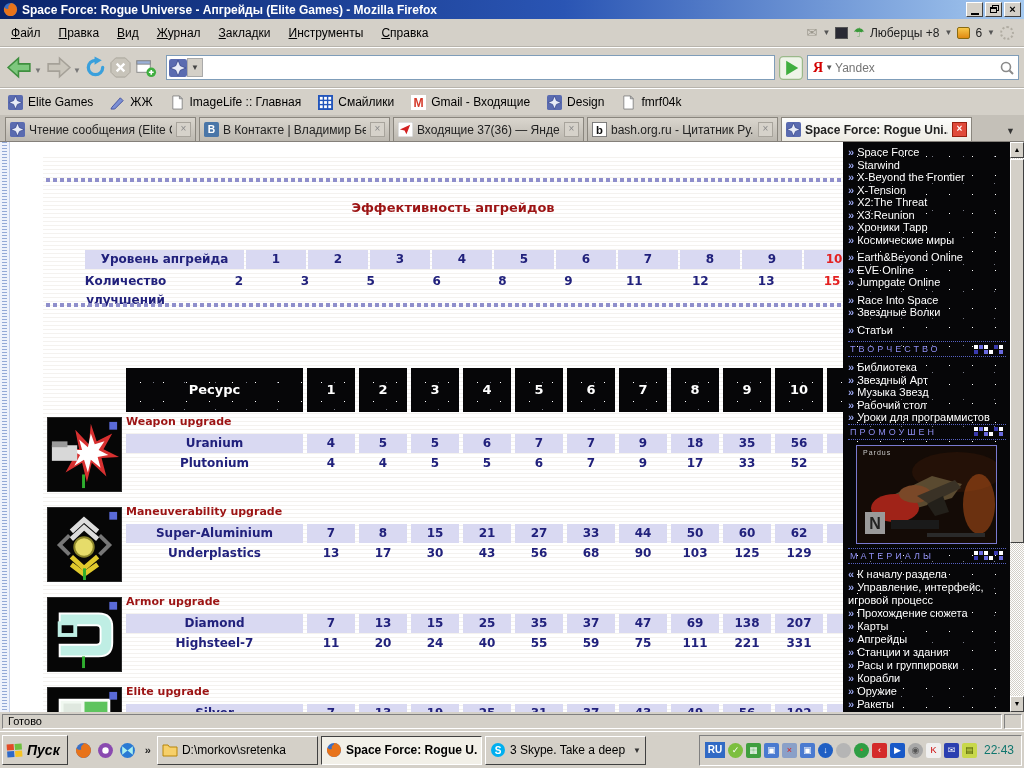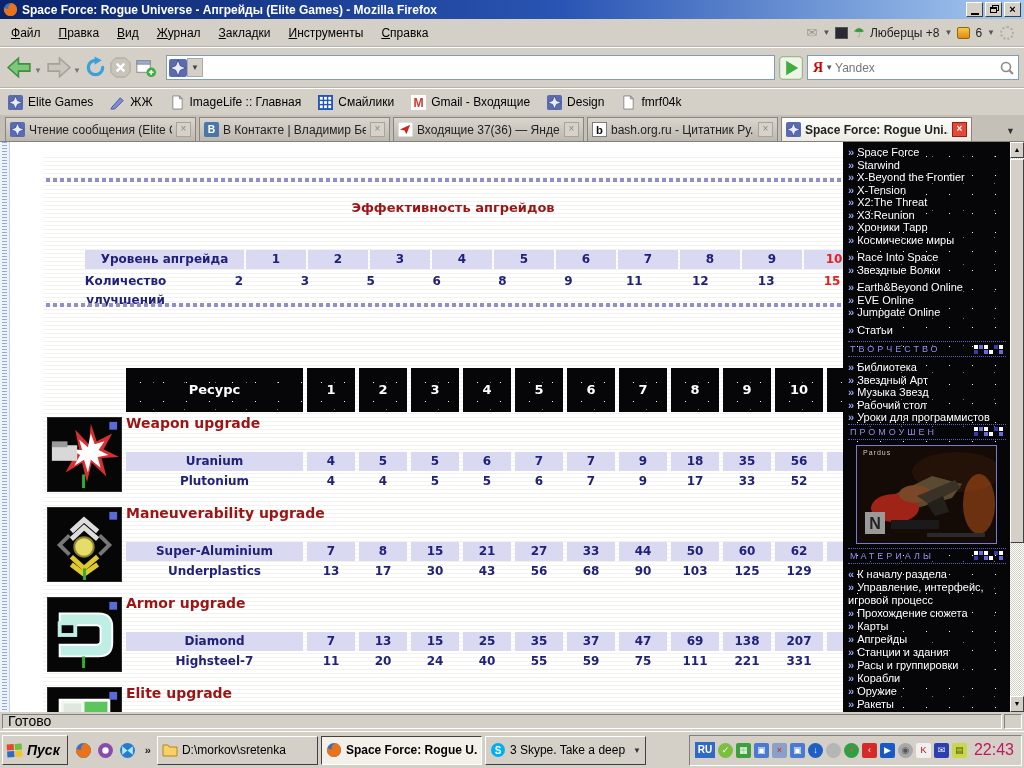--- a/index.html
+++ b/index.html
@@ -88,21 +88,21 @@
   #res-header{position:absolute;left:83px;top:214px;}
   .res-cell{height:19px;line-height:19px;text-align:center;color:#21217c;font-weight:bold;font-size:12px;font-family:"DejaVu Sans",sans-serif;}
   .res-cell.head{height:44px;line-height:44px;color:#fff;font-size:13px;}
   .res-cell.shaded{background:#d9d9f2;}
 
   .section{position:absolute;left:0;width:832px;}
   .sec0{top:261px;} .sec1{top:351px;} .sec2{top:441px;} .sec3{top:531px;}
   .sec-icon{position:absolute;left:4px;top:2px;width:75px;height:75px;border:1px solid #2a2a2a;}
   .sec-icon svg{width:100%;height:100%;}
   .sec-body{margin-left:83px;}
-  .sec-title{color:#9c1414;font-weight:bold;font-size:14px;height:37px;font-family:"DejaVu Sans",sans-serif;}
+  .sec-title{color:#9c1414;font-weight:bold;font-size:11px;height:19px;font-family:"DejaVu Sans",sans-serif;}
   .res-row{margin-bottom:1px;}
 
   
   .sidebar{position:absolute;left:843px;top:0;width:167px;height:570px;color:#fff;font-size:11px;padding:4px 2px 0 5px;overflow:hidden;}
   .sb-link{line-height:12.5px;white-space:nowrap;overflow:hidden;}
   .sb-bullet{color:#9aa6ee;margin-right:3px;font-weight:bold;}
   .sb-group{margin-bottom:5px;}
   .sb-header{margin:0 2px 4px 0;border-top:1px dotted #5560c0;border-bottom:1px dotted #5560c0;padding:2px 0 2px 2px;color:#8f8ff2;font-size:9px;letter-spacing:3px;display:flex;align-items:center;}
   .hdr-blocks{margin-left:auto;margin-right:2px;}
   .promo{width:141px;height:99px;margin:5px 0 4px 8px;border:1px solid #7a7ad0;position:relative;}
@@ -113,21 +113,21 @@
   
   .scrollbar{position:absolute;left:1010px;top:0;width:14px;height:570px;background:#d4d0c8;
     background-image:linear-gradient(45deg,#fff 25%,transparent 25%,transparent 75%,#fff 75%),linear-gradient(45deg,#fff 25%,transparent 25%,transparent 75%,#fff 75%);
     background-size:2px 2px;background-position:0 0,1px 1px;}
   .sb-btn{position:absolute;left:0;width:14px;height:16px;background:#d4d0c8;border:1px solid;border-color:#fff #404040 #404040 #fff;font-size:7px;text-align:center;line-height:14px;color:#000;}
   #sb-up{top:0;} #sb-down{bottom:0;}
   .sb-thumb{position:absolute;left:0;top:17px;width:14px;height:384px;background:#d4d0c8;border:1px solid;border-color:#fff #404040 #404040 #fff;}
 
   
   .statusbar{position:absolute;top:712px;left:0;width:100%;height:19px;background:#d4d0c8;display:flex;gap:2px;padding:2px 2px;}
-  .status-panel{border:1px solid;border-color:#808080 #fff #fff #808080;font-size:14px;padding:0 5px;line-height:12px;color:#000;}
+  .status-panel{border:1px solid;border-color:#808080 #fff #fff #808080;font-size:11px;padding:0 5px;line-height:12px;color:#000;}
   #status-main{flex:1;} #status-right{width:18px;}
 
   
   .taskbar{position:absolute;top:731px;left:0;width:100%;height:37px;background:#d4d0c8;border-top:1px solid #fff;display:flex;align-items:center;padding:0 2px;gap:4px;}
   .start-btn{height:30px;display:flex;align-items:center;gap:4px;padding:0 7px 0 3px;background:#d4d0c8;border:1px solid;border-color:#fff #404040 #404040 #fff;font-weight:bold;font-style:italic;font-size:14px;flex:none;}
   .win-flag{width:17px;height:15px;}
   .quicklaunch{display:flex;align-items:center;gap:5px;padding:0 3px;flex:none;}
   .ql-icon{width:17px;height:17px;}
   .ql-icon svg{width:100%;height:100%;}
   .ql-chevron{font-size:11px;color:#222;font-weight:bold;margin:0 2px;}
@@ -136,21 +136,21 @@
   .task-btn.active{background:#f2f0e8;border-color:#404040 #fff #fff #404040;}
   .task-btn.active .task-label{font-weight:bold;}
   .task-icon{width:16px;height:16px;flex:none;}
   .task-icon svg{width:100%;height:100%;}
   .task-label{flex:1;white-space:nowrap;overflow:hidden;}
   .task-dd{font-size:8px;color:#333;flex:none;}
   .tray{margin-left:auto;height:31px;border:1px solid;border-color:#808080 #fff #fff #808080;display:flex;align-items:center;gap:3px;padding:0 7px 0 5px;flex:none;}
   .lang{width:20px;height:16px;background:#316ac5;color:#fff;font-size:10px;font-weight:bold;text-align:center;line-height:16px;flex:none;}
   .tray-icon{width:15px;height:15px;font-size:9px;line-height:14px;text-align:center;border-radius:2px;color:#fff;flex:none;overflow:hidden;}
   .tray-icon.circle{border-radius:50%;}
-  .tray-clock{font-size:16px;margin-left:4px;color:#be185d;}
+  .tray-clock{font-size:12px;margin-left:4px;color:#0f766e;}
 </style>
 </head>
 <body>
 
 <div class="screen">
 
   <div class="titlebar">
     <span class="tb-icon" id="tb-ficon">
         <svg viewBox="0 0 16 16">
           <circle cx="8" cy="8" r="7" fill="#3a6fc4"></circle>
@@ -605,27 +605,27 @@
             <div class="sb-link"><span class="sb-bullet">»</span><span>Space Force</span></div>
             <div class="sb-link"><span class="sb-bullet">»</span><span>Starwind</span></div>
             <div class="sb-link"><span class="sb-bullet">»</span><span>X-Beyond the Frontier</span></div>
             <div class="sb-link"><span class="sb-bullet">»</span><span>X-Tension</span></div>
             <div class="sb-link"><span class="sb-bullet">»</span><span>X2:The Threat</span></div>
             <div class="sb-link"><span class="sb-bullet">»</span><span>X3:Reunion</span></div>
             <div class="sb-link"><span class="sb-bullet">»</span><span>Хроники Тарр</span></div>
             <div class="sb-link"><span class="sb-bullet">»</span><span>Космические миры</span></div>
           </div>
           <div class="sb-group">
-            <div class="sb-link"><span class="sb-bullet">»</span><span>Race Into Space</span></div>
-            <div class="sb-link"><span class="sb-bullet">»</span><span>Звездные Волки</span></div>
-          </div>
-          <div class="sb-group">
             <div class="sb-link"><span class="sb-bullet">»</span><span>Earth&amp;Beyond Online</span></div>
             <div class="sb-link"><span class="sb-bullet">»</span><span>EVE Online</span></div>
             <div class="sb-link"><span class="sb-bullet">»</span><span>Jumpgate Online</span></div>
+          </div>
+          <div class="sb-group">
+            <div class="sb-link"><span class="sb-bullet">»</span><span>Race Into Space</span></div>
+            <div class="sb-link"><span class="sb-bullet">»</span><span>Звездные Волки</span></div>
           </div>
           <div class="sb-group">
             <div class="sb-link"><span class="sb-bullet">»</span><span>Статьи</span></div>
           </div>
         </div>
       <div class="sb-header">
         <span>ТВОРЧЕСТВО</span>
         <span class="hdr-blocks" id="blocks1">
             <svg width="30" height="9" viewBox="0 0 30 9">
               <g>

